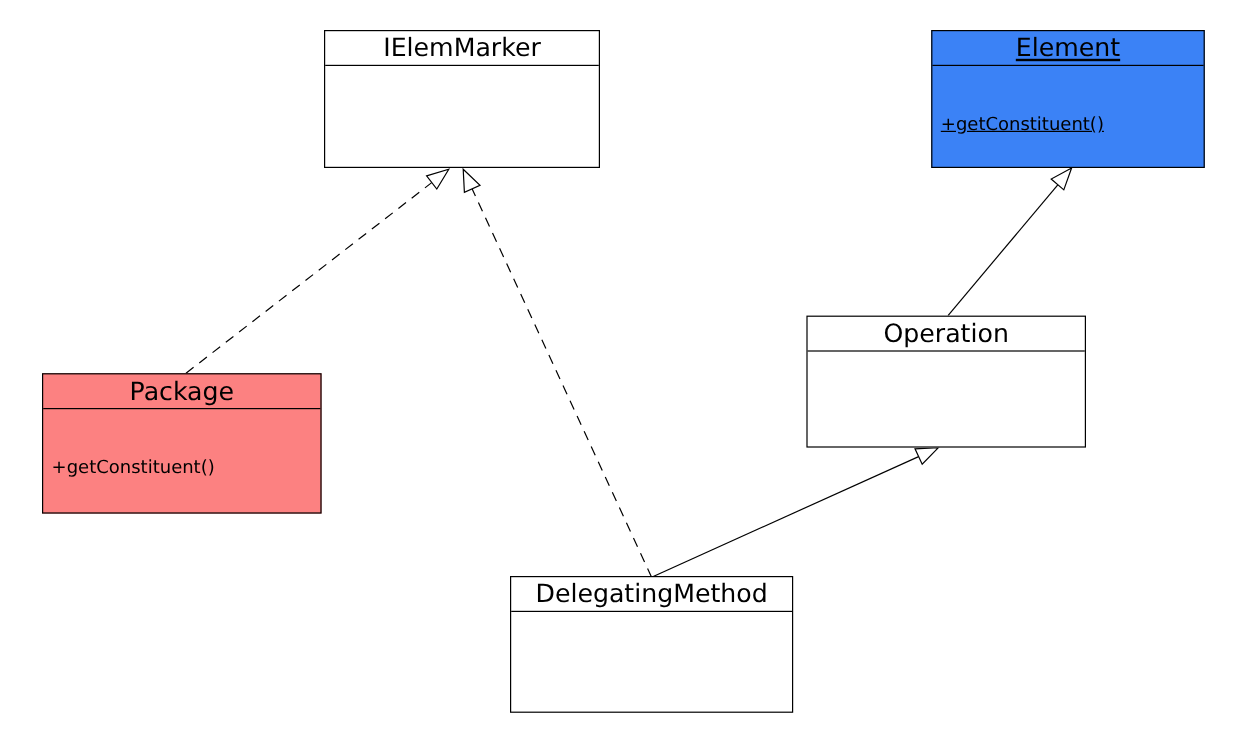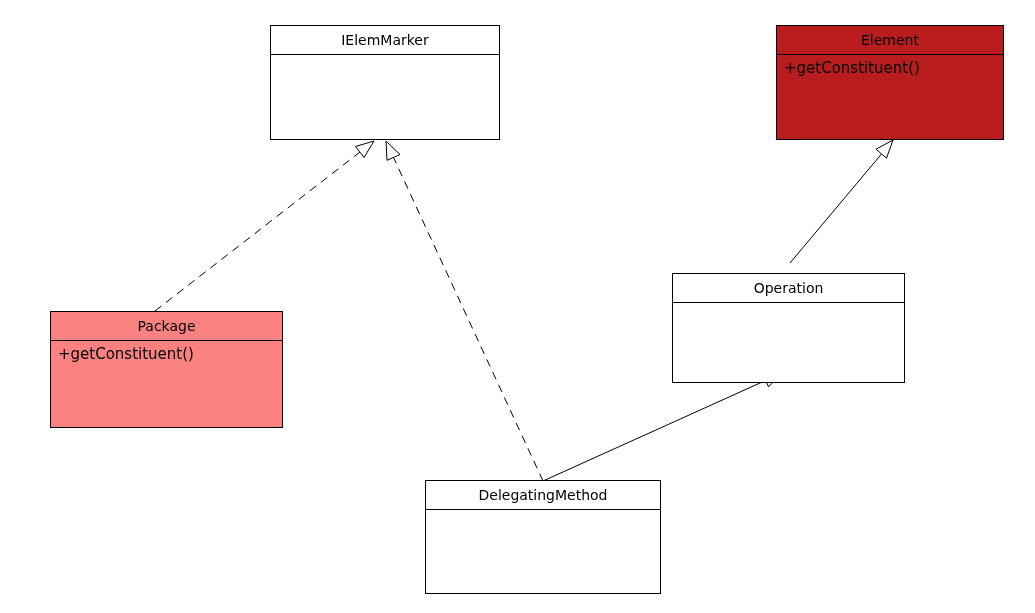--- a/index.html
+++ b/index.html
@@ -24,34 +24,35 @@
     border: 1px solid #000000;
     background: #ffffff;
     z-index: 2;
   }
   .uml-title {
     height: 29px;
     border-bottom: 1px solid #000000;
     display: flex;
     align-items: center;
     justify-content: center;
-    font-size: 14px;
+    font-size: 21px;
     line-height: 1;
   }
   .uml-body {
     font-size: 15px;
+    margin-top: 35px;
   }
   .uml-method {
     padding: 4px 0 0 7px;
     white-space: nowrap;
   }
   #box-ielemmarker      { left: 270px; top: 25px;  width: 230px; height: 115px; }
   #box-element          { left: 776px; top: 25px;  width: 228px; height: 115px; }
-  #box-package          { left: 50px;  top: 311px; width: 233px; height: 117px; }
-  #box-operation        { left: 672px; top: 273px; width: 233px; height: 110px; }
+  #box-package          { left: 35px;  top: 311px; width: 233px; height: 117px; }
+  #box-operation        { left: 672px; top: 263px; width: 233px; height: 110px; }
   #box-delegatingmethod { left: 425px; top: 480px; width: 236px; height: 114px; }
   .conn-line { stroke: #000000; stroke-width: 1; fill: none; }
   .conn-line.dashed { stroke-dasharray: 8 6; }
   .arrowhead { fill: #ffffff; stroke: #000000; stroke-width: 1; }
 </style>
 </head>
 <body>
 
 <div class="canvas">
 
@@ -76,21 +77,21 @@
       <line class="conn-line" x1="790" y1="263" x2="881.5" y2="154"></line>
       <polygon class="arrowhead" points="893,140 886.5,158.2 876,149.2"></polygon>
     </g>
   </svg>
 
   <div class="uml-class" id="box-ielemmarker">
     <div class="uml-title">IElemMarker</div>
     <div class="uml-body"></div>
   </div>
 
-  <div class="uml-class" id="box-element" style="background: #b91c1c;">
+  <div class="uml-class" id="box-element" style="background: #3b82f6; text-decoration: underline;">
     <div class="uml-title">Element</div>
     <div class="uml-body">
       <div class="uml-method">+getConstituent()</div>
     </div>
   </div>
 
   <div class="uml-class" id="box-package" style="background: rgb(252, 129, 129);">
     <div class="uml-title">Package</div>
     <div class="uml-body">
       <div class="uml-method">+getConstituent()</div>

